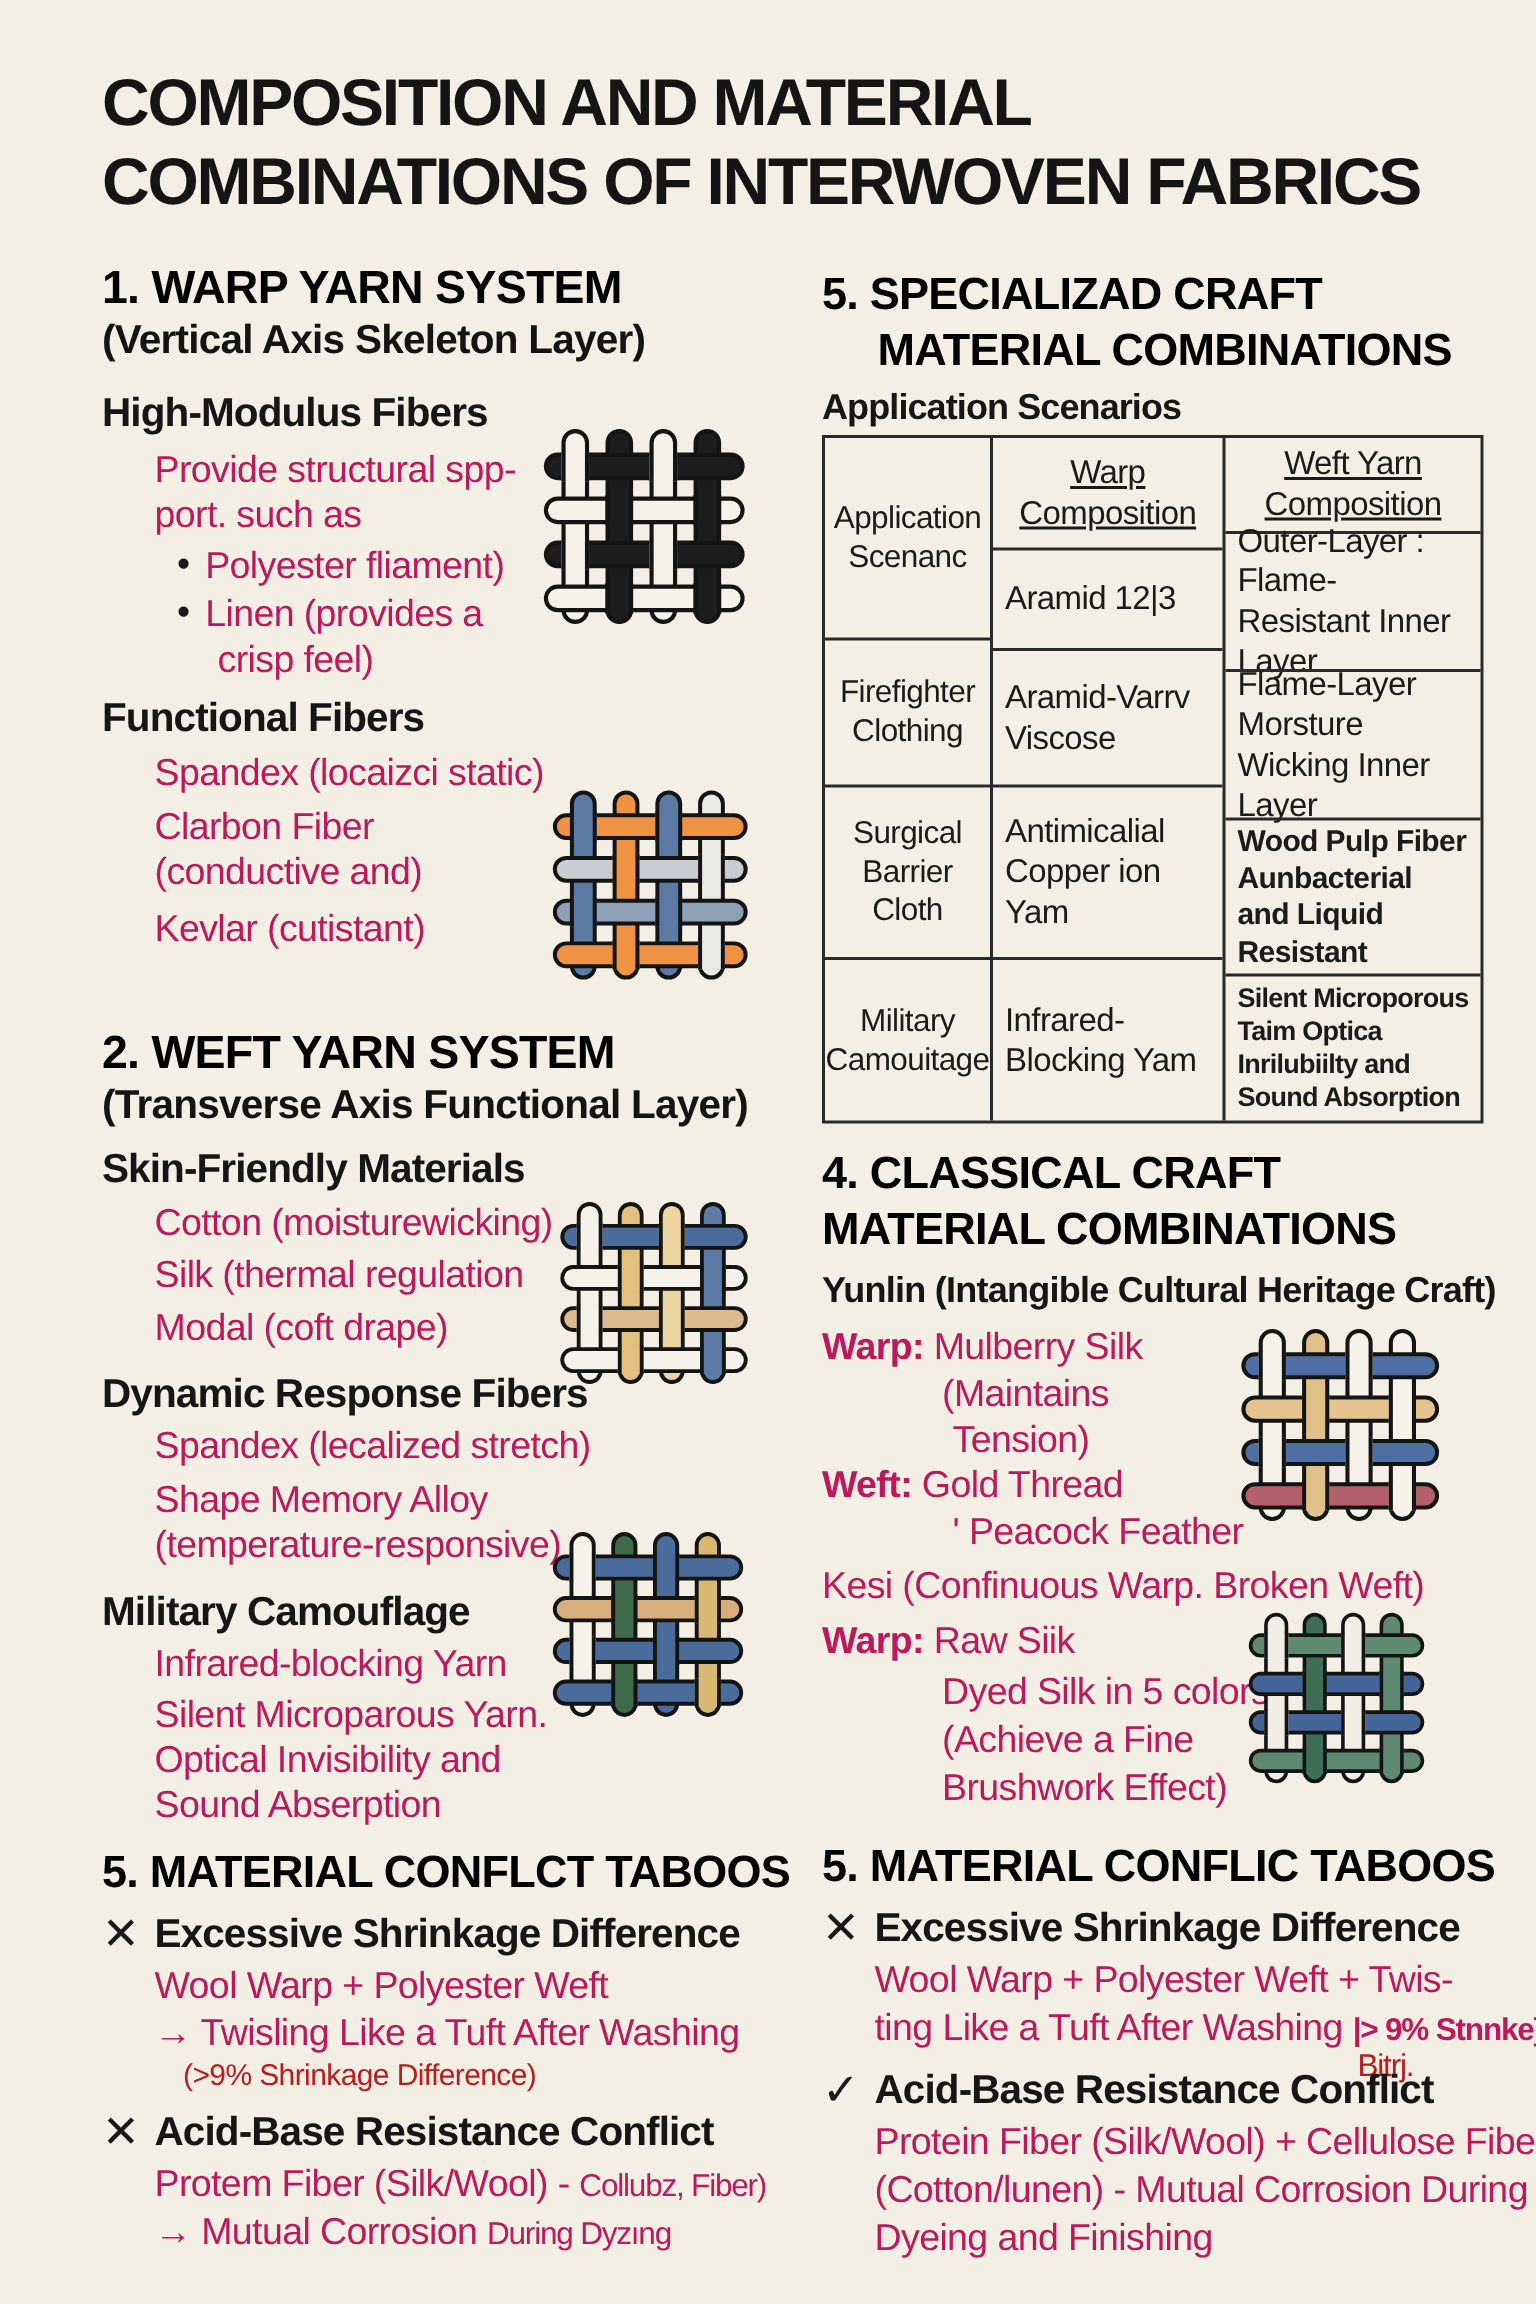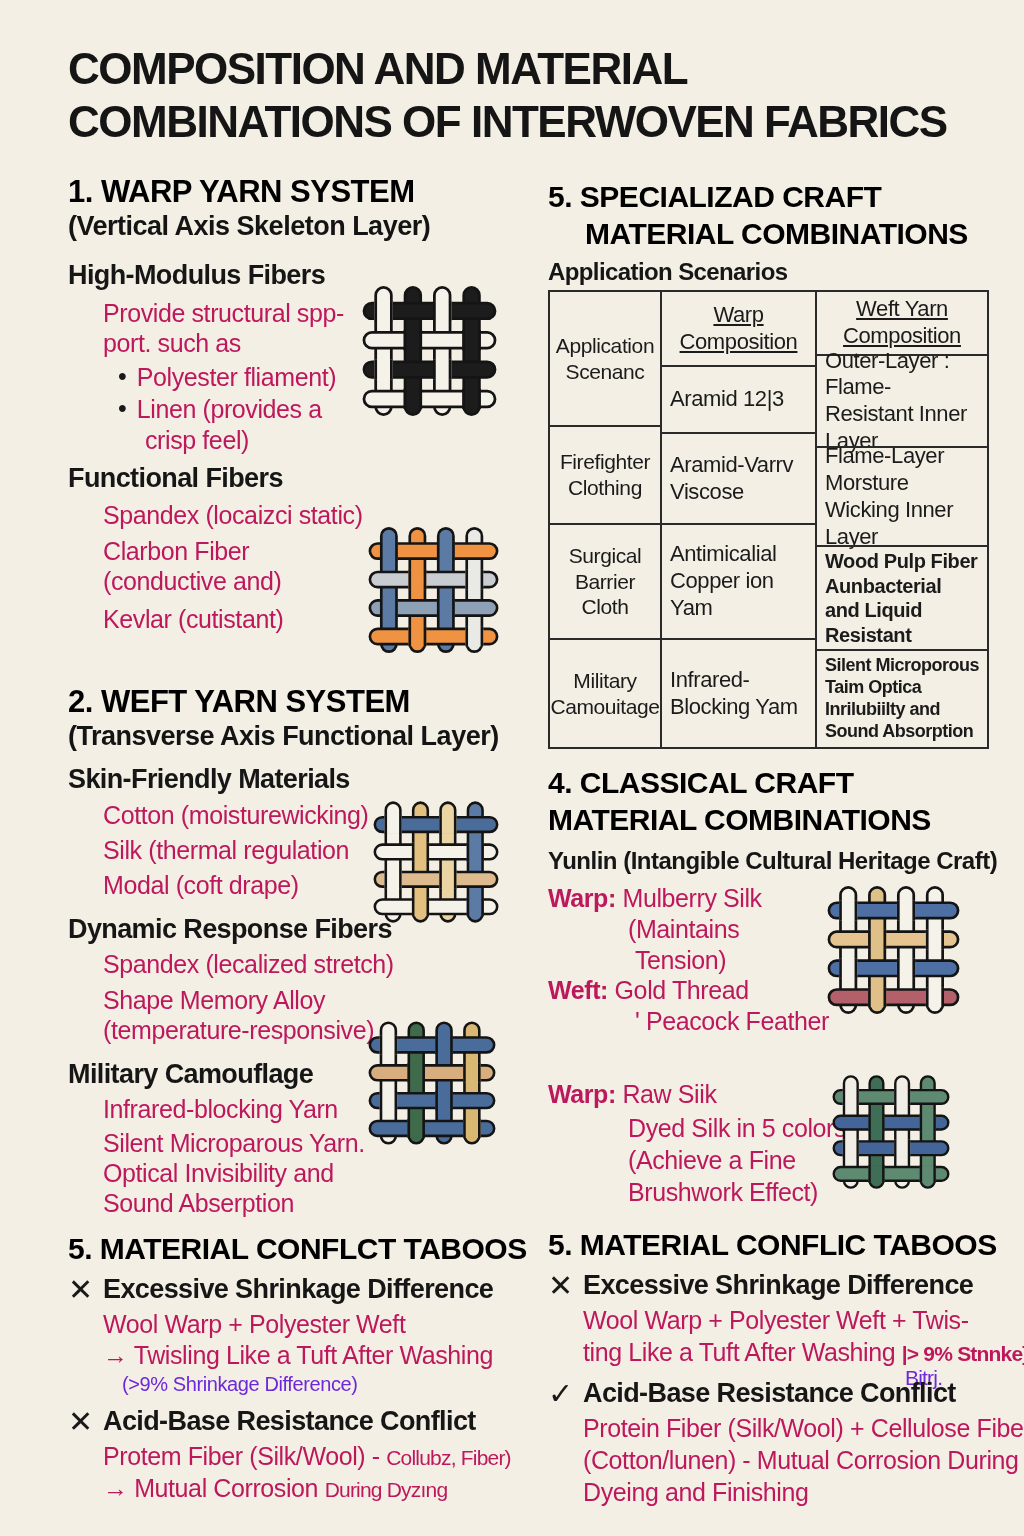--- a/index.html
+++ b/index.html
@@ -4,21 +4,21 @@
 <style>
   html,body{margin:0;padding:0;}
   body{font-family:"Liberation Sans","DejaVu Sans",sans-serif;background:#f3efe4;}
   .page{position:relative;width:1024px;height:1536px;overflow:hidden;background:#f3efe4;color:#191919;}
   .abs{position:absolute;}
   .title-line{font-size:44px;font-weight:700;letter-spacing:-1.5px;color:#151515;white-space:nowrap;}
   .h-section{font-size:31px;font-weight:700;letter-spacing:-0.5px;white-space:nowrap;color:#000000;}
   .h-sub{font-size:27px;font-weight:700;letter-spacing:-0.5px;white-space:nowrap;color:#141414;}
   .h-group{font-size:27px;font-weight:700;letter-spacing:-0.6px;white-space:nowrap;color:#161616;}
   .t-item{font-size:25px;font-weight:400;letter-spacing:-0.4px;white-space:nowrap;color:#be185d;text-align:center;}
-  .t-small{font-size:20px;font-weight:400;letter-spacing:-0.4px;white-space:nowrap;color:#6d28d9;}
+  .t-small{font-size:20px;font-weight:400;letter-spacing:-0.4px;white-space:nowrap;color:#b91c1c;}
   .t-cond{font-size:21px;letter-spacing:-0.8px;}
   .bullet-row{display:flex;align-items:flex-start;gap:10px;}
   .bullet-dot{font-size:25px;line-height:1.1;}
   .marker{font-size:30px;font-weight:700;}
   .label-b{font-weight:700;}
   .weave{display:block;}
   .weave svg{display:block;width:100%;height:100%;}
   
   .ptable{display:flex;flex-direction:row;border:2.5px solid #2a2a2a;background:#f3efe4;box-sizing:border-box;}
   .tcol{display:flex;flex-direction:column;box-sizing:border-box;}
@@ -322,20 +322,21 @@
         <line x1="90" y1="77.6" x2="90" y2="98.4" stroke="#141414" stroke-width="2.8"></line>
         <rect x="102.6" y="47.800000000000004" width="18.8" height="20.400000000000002" rx="0" fill="#f5f2e9"></rect>
         <line x1="104" y1="47.6" x2="104" y2="68.4" stroke="#141414" stroke-width="2.8"></line>
         <line x1="120" y1="47.6" x2="120" y2="68.4" stroke="#141414" stroke-width="2.8"></line>
         <rect x="102.6" y="107.8" width="18.8" height="20.400000000000002" rx="0" fill="#f5f2e9"></rect>
         <line x1="104" y1="107.6" x2="104" y2="128.4" stroke="#141414" stroke-width="2.8"></line>
         <line x1="120" y1="107.6" x2="120" y2="128.4" stroke="#141414" stroke-width="2.8"></line>
       </svg>
     </div>
 
+  <div class="abs t-item" style="left:548px;top:1043px;font-weight:400;">Kesi (Confinuous Warp. Broken Weft)</div>
   <div class="abs t-item" style="left:548px;top:1080px;">
     <span class="label-b">Warp:</span>
     <span>Raw Siik</span>
   </div>
   <div class="abs t-item" style="left:628px;top:1114px;">Dyed Silk in 5 colors</div>
   <div class="abs t-item" style="left:628px;top:1146px;">(Achieve a Fine</div>
   <div class="abs t-item" style="left:628px;top:1178px;">Brushwork Effect)</div>
 
   <div class="abs weave" style="left:831px;top:1073px;width:120px;height:118px;">
       <svg viewBox="0 0 138 138">

